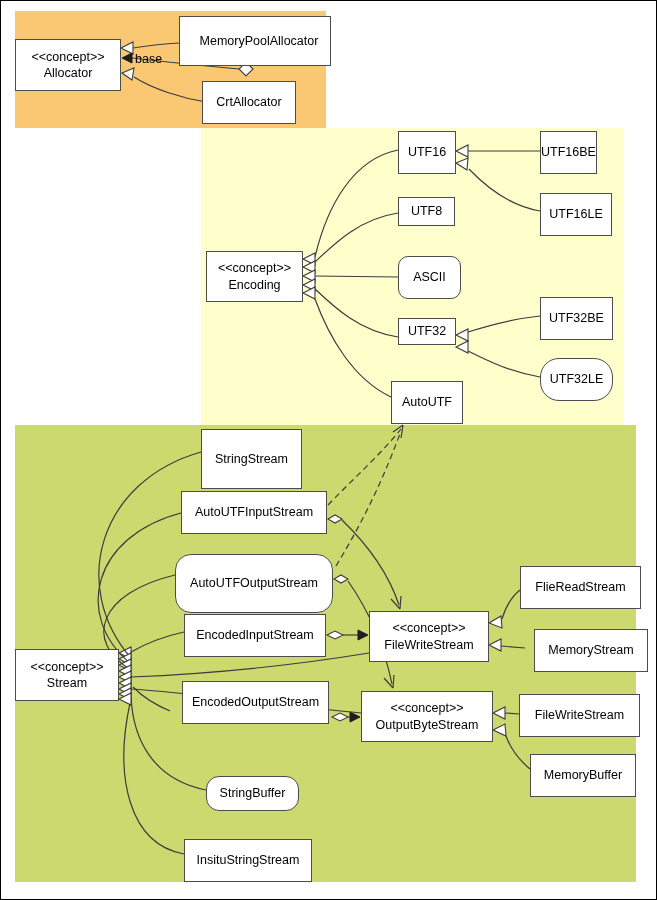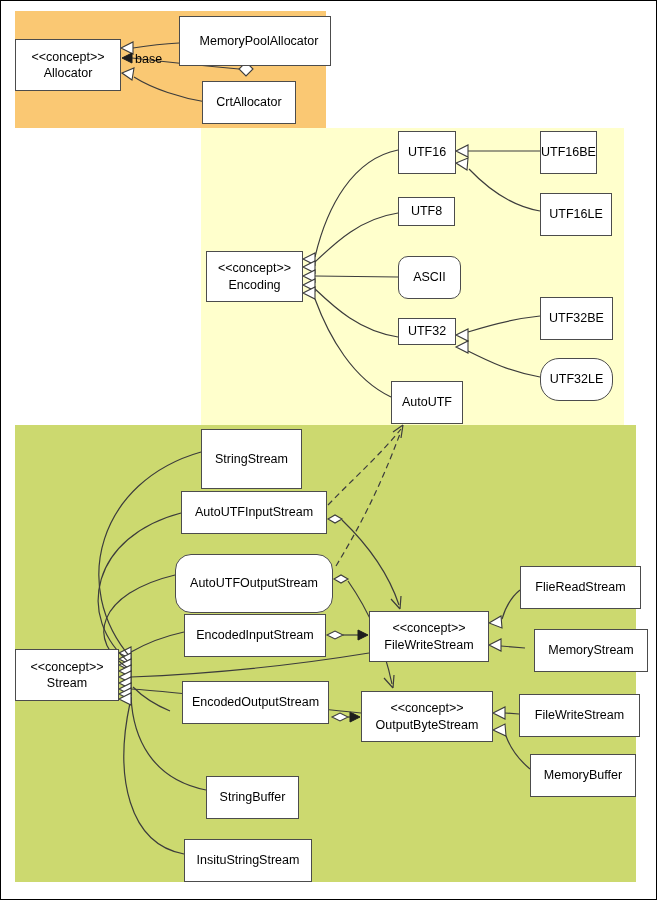--- a/index.html
+++ b/index.html
@@ -228,21 +228,21 @@
   <div class="node" style="left:183px;top:613px;width:142px;height:43px;">
     <span>EncodedInputStream</span>
   </div>
   <div class="node" style="left:14px;top:648px;width:104px;height:52px;">
     <span>&lt;&lt;concept&gt;&gt;</span>
     <span>Stream</span>
   </div>
   <div class="node" style="left:169px;top:680px;width:147px;height:43px;margin-left:12px;">
     <span>EncodedOutputStream</span>
   </div>
-  <div class="node" style="left:205px;top:775px;width:93px;height:43px;">
+  <div class="node" style="left:205px;top:775px;width:93px;height:35px;border-radius:13px;">
     <span>StringBuffer</span>
   </div>
   <div class="node" style="left:183px;top:838px;width:128px;height:43px;">
     <span>InsituStringStream</span>
   </div>
   <div class="node" style="left:368px;top:610px;width:120px;height:51px;">
     <span>&lt;&lt;concept&gt;&gt;</span>
     <span>FileWriteStream</span>
   </div>
   <div class="node" style="left:360px;top:690px;width:132px;height:51px;">

